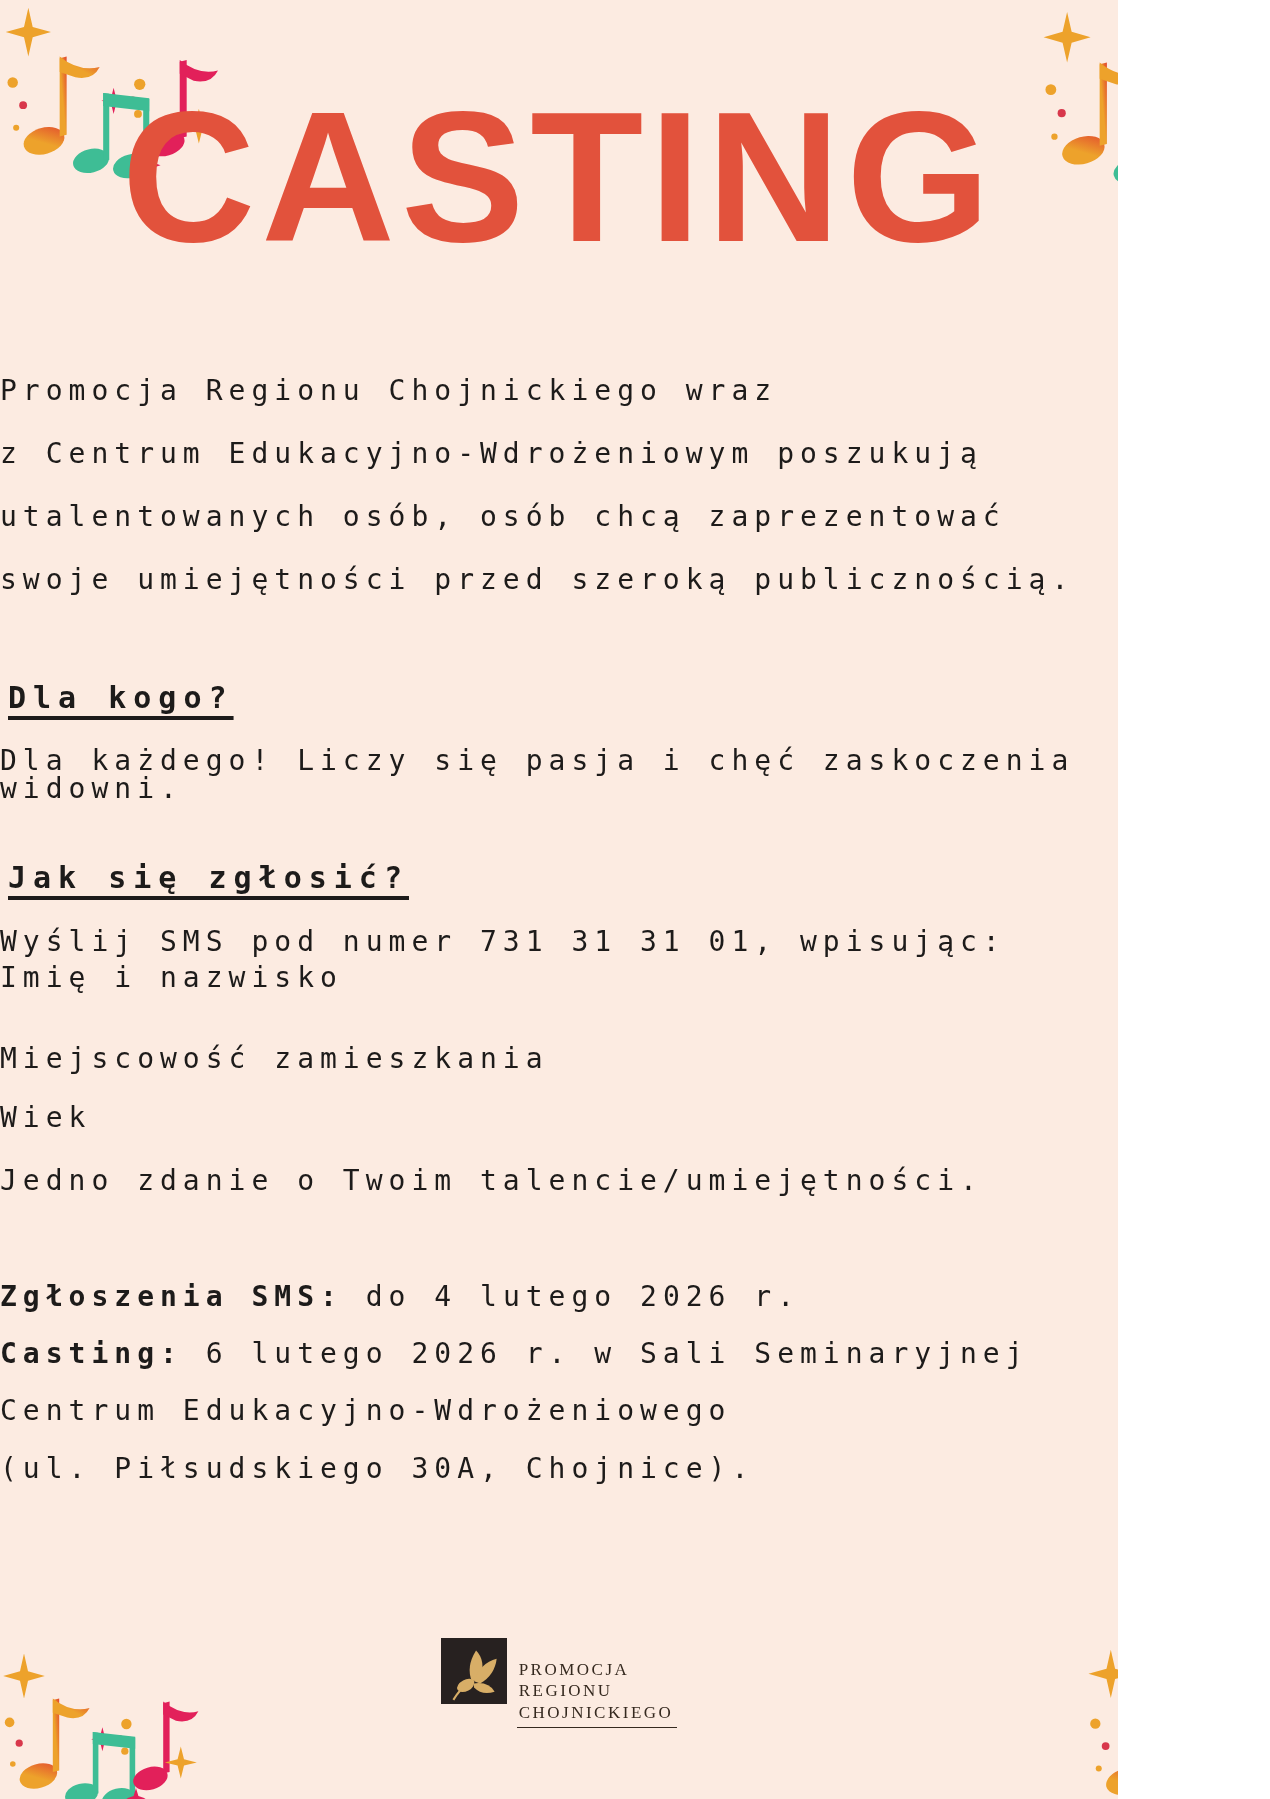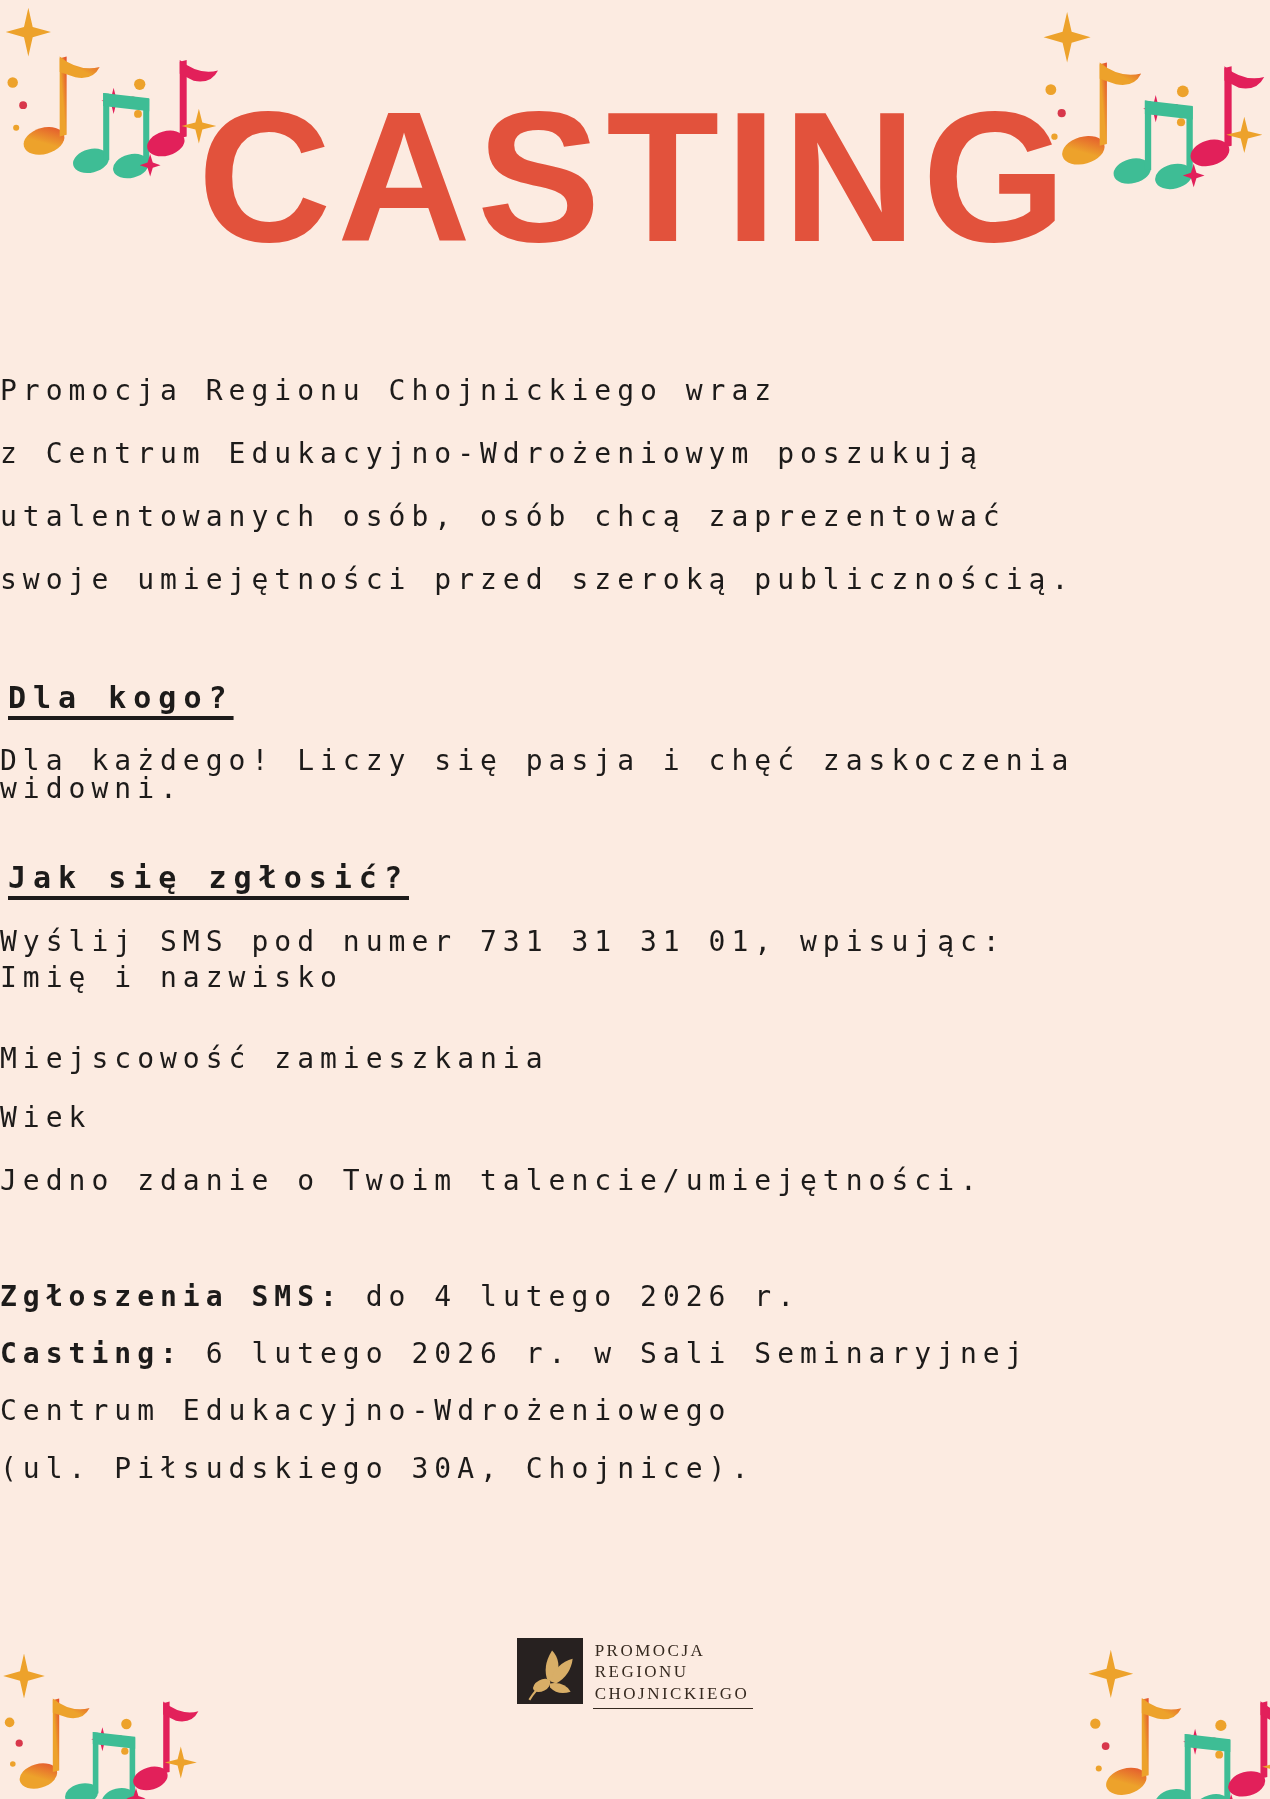--- a/index.html
+++ b/index.html
@@ -1,18 +1,18 @@
 <!DOCTYPE html>
 <html><head>
 <meta charset="utf-8">
 <style>
   html,body{margin:0;padding:0;}
   .poster{
     position:relative;
-    width:1270px;height:1799px;
+    width:1118px;height:1799px;
     background:#fcebe1;
     overflow:hidden;
     font-family:"DejaVu Sans Mono","Liberation Mono",monospace;
     color:#1d1b1a;
   }
   .title{
     position:absolute;top:85px;left:0;right:0;
     text-align:center;
     font-family:"Liberation Sans","DejaVu Sans",sans-serif;
     font-weight:700;
@@ -47,20 +47,21 @@
   }
   .logo-square{width:66px;height:66px;flex:0 0 66px;}
   .logo-text{
     margin-left:10px;
     font-family:"Liberation Serif","DejaVu Serif",serif;
     font-size:17px;line-height:1.25;
     letter-spacing:2.5px;
     color:#35291f;
     border-bottom:1.5px solid #35291f;
     padding:2px 4px 4px 2px;
+    margin-top:19px;
   }
   .logo-text div{white-space:nowrap;}
   svg{display:block;}
 </style>
 </head>
 <body>
 
 <svg width="0" height="0" style="position:absolute" aria-hidden="true">
   <defs>
     <linearGradient id="noteGrad" x1="0" y1="1" x2="1" y2="0">

